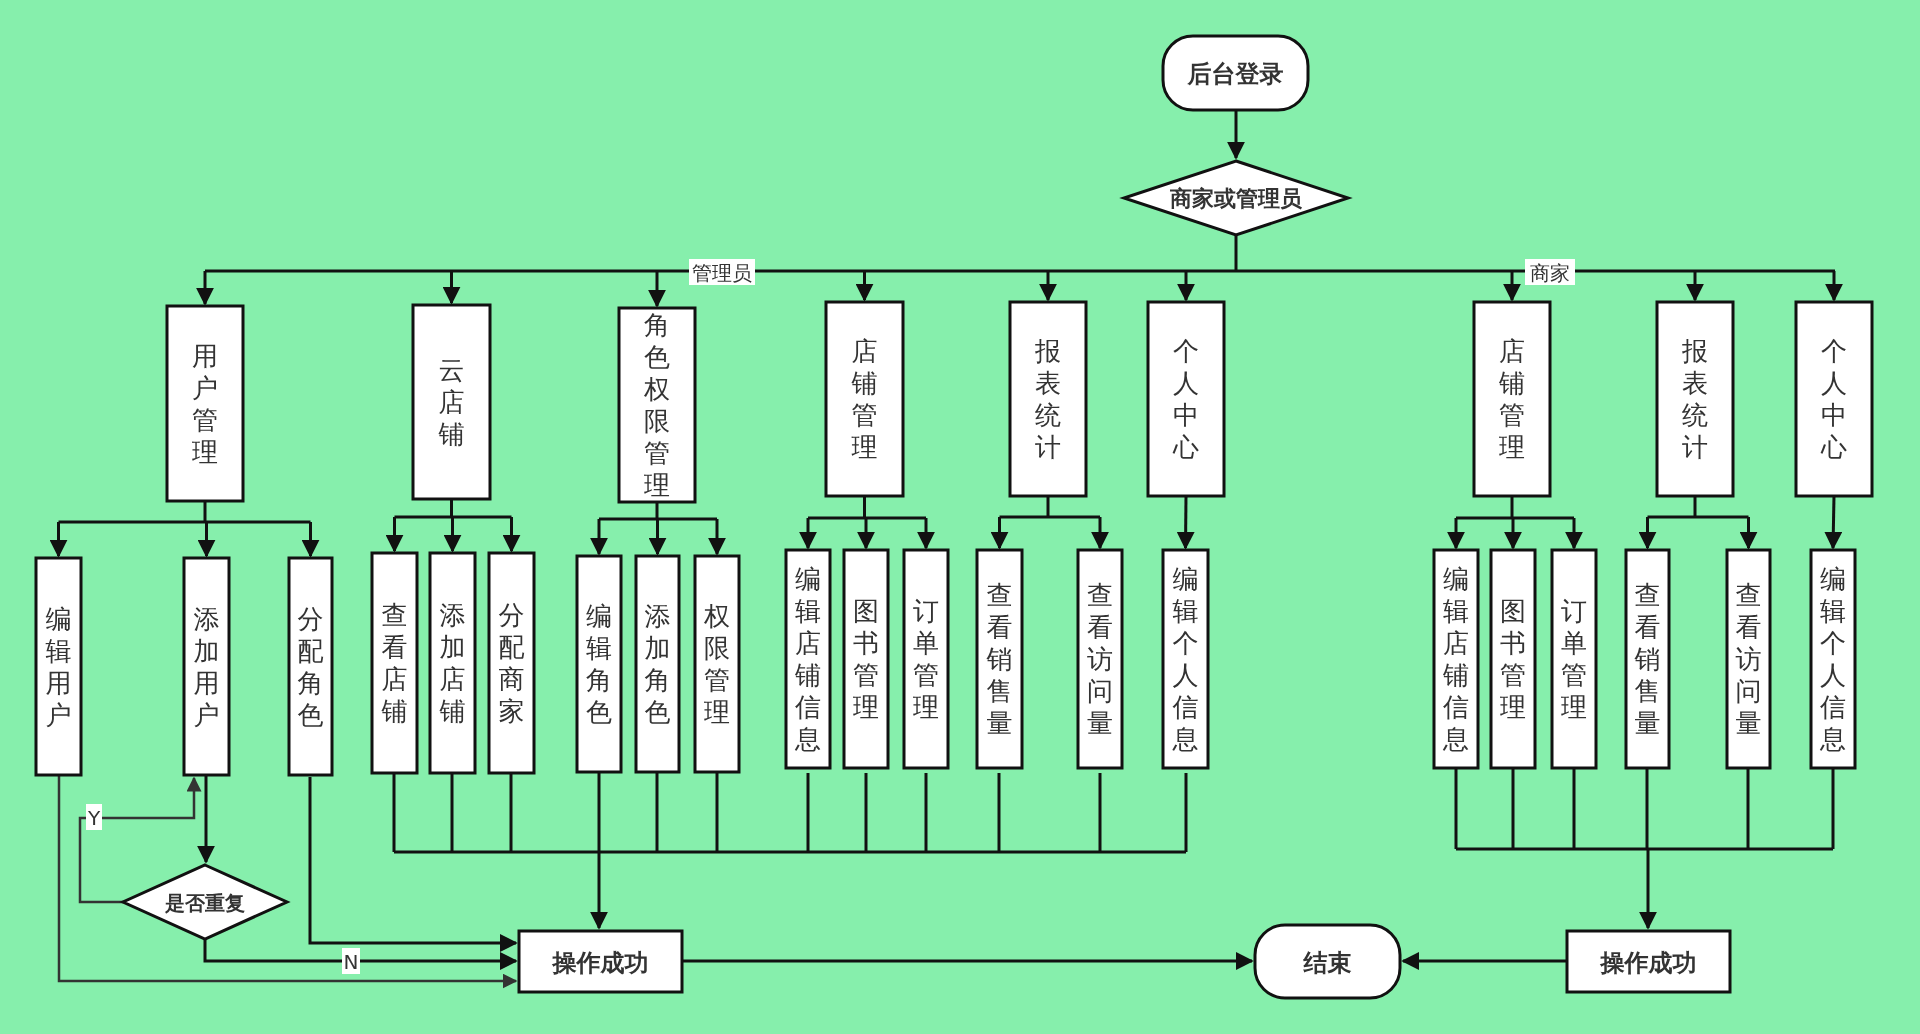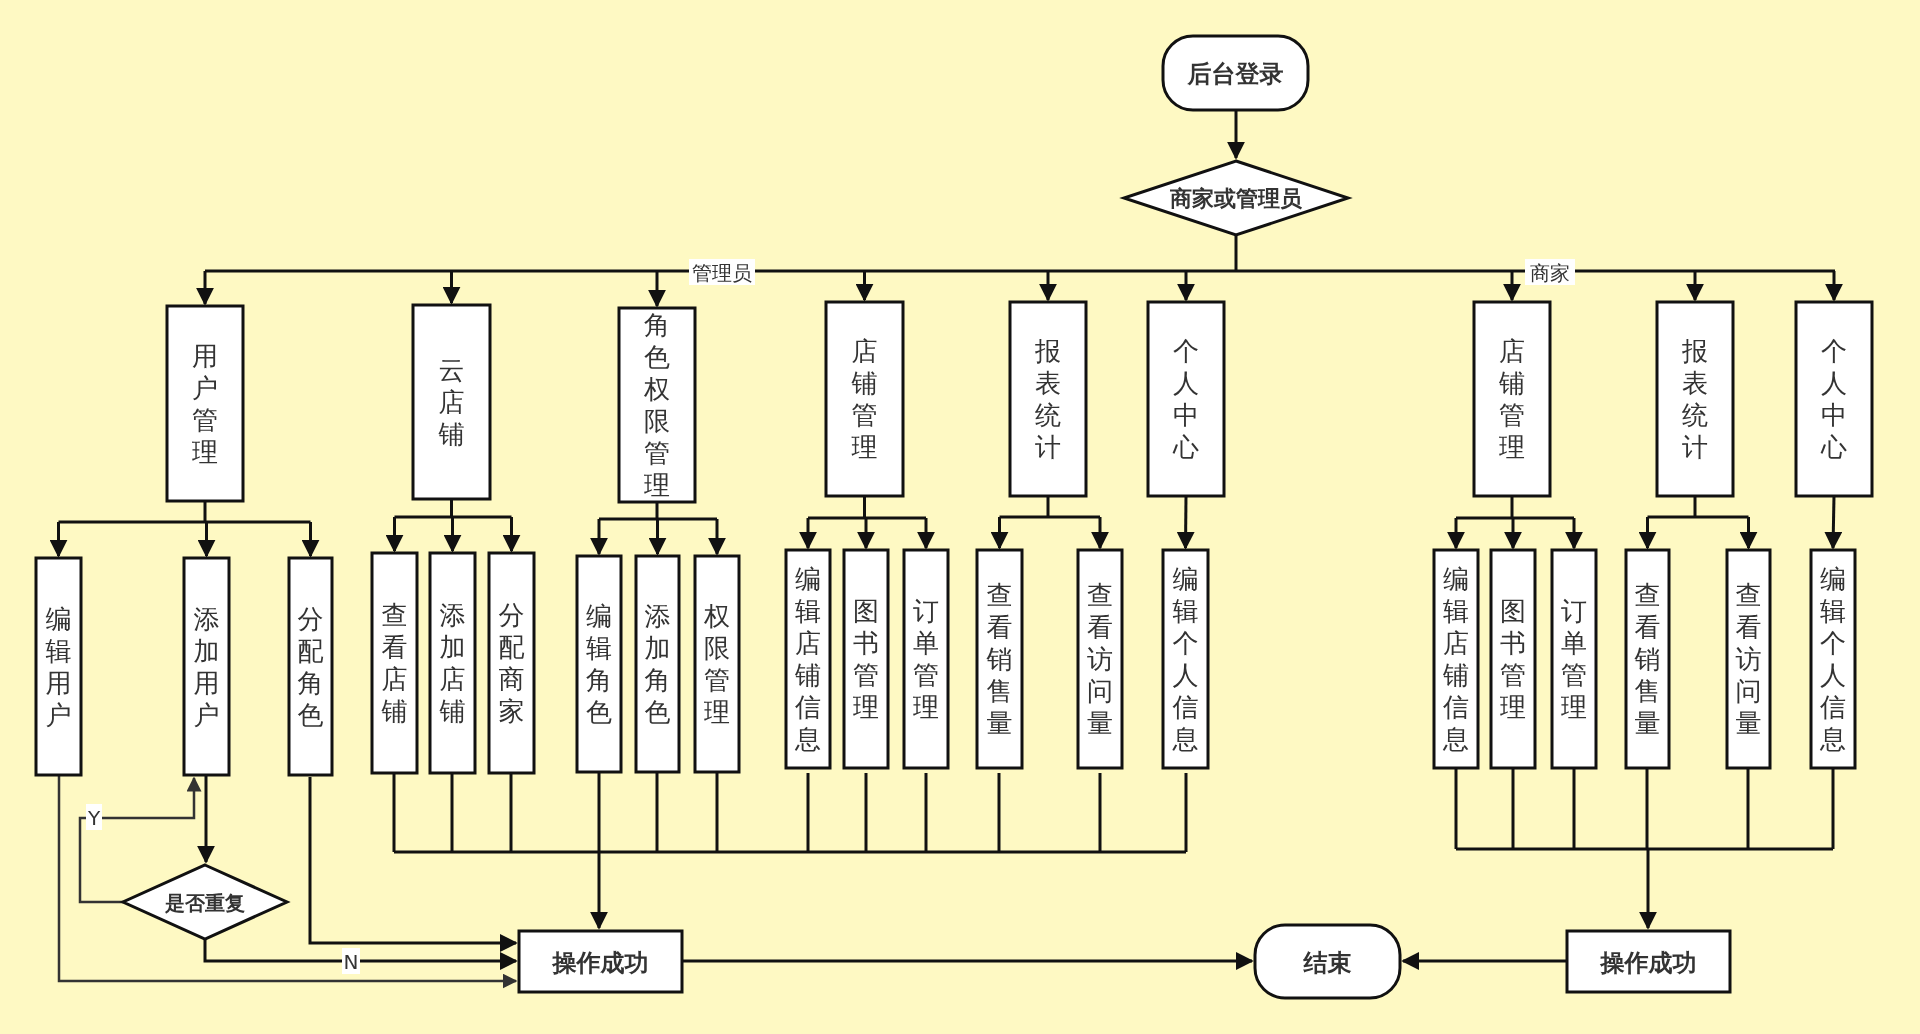--- a/index.html
+++ b/index.html
@@ -1,16 +1,16 @@
 <!DOCTYPE html>
 <html><head>
 <meta charset="utf-8">
 <style>
   html, body { margin: 0; padding: 0; background: #f0f0f0; }
-  #canvas { position: relative; width: 1920px; height: 1034px; background: #fef9c3; overflow: hidden; }
+  #canvas { position: relative; width: 1920px; height: 1034px; background: #86efac; overflow: hidden; }
   svg { position: absolute; left: 0; top: 0; }
   .node { fill: #ffffff; stroke: #111111; stroke-width: 3; }
   .line { stroke: #111111; stroke-width: 3; fill: none; }
   .line-thin { stroke: #333333; stroke-width: 2.5; fill: none; }
   .vtext { font-family: "DejaVu Sans", sans-serif; font-size: 26px; fill: #333333; }
   .btext { font-family: "DejaVu Sans", sans-serif; font-size: 24px; font-weight: bold; fill: #333333; }
   .label { font-family: "DejaVu Sans", sans-serif; font-size: 20px; fill: #333333; }
   .label-bg { fill: #ffffff; }
 </style>
 </head>

